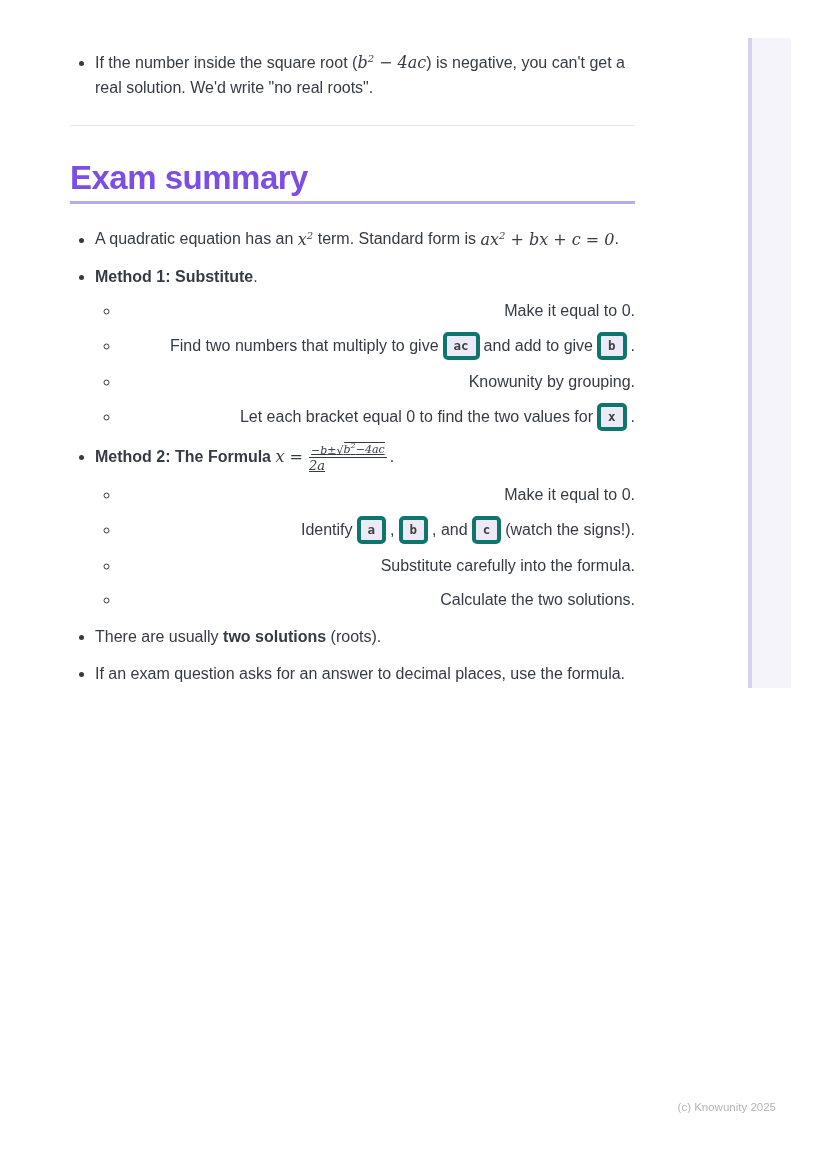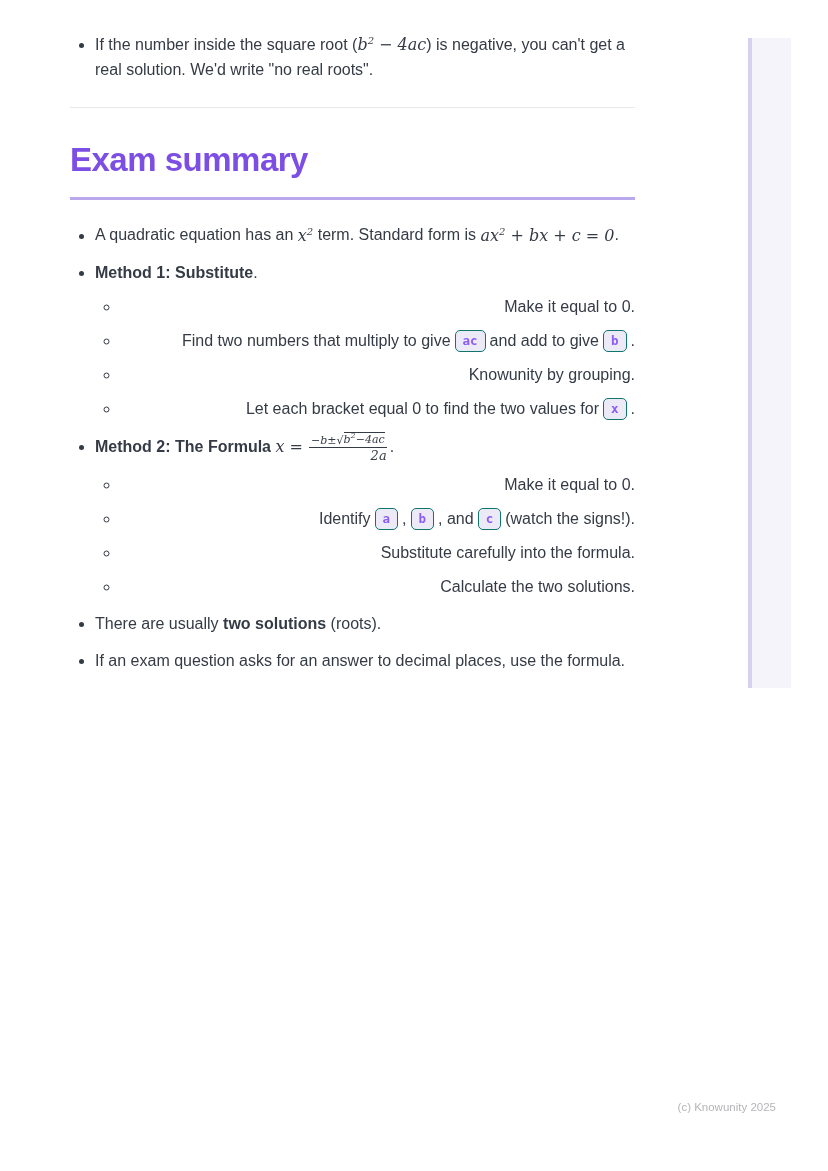--- a/index.html
+++ b/index.html
@@ -3,55 +3,55 @@
 <meta charset="utf-8">
 <style>
   html, body { margin:0; padding:0; }
   body {
     width:828px; height:1171px; position:relative;
     background:#ffffff; overflow:hidden;
     font-family:"Liberation Sans", sans-serif;
     color:#353b45;
     -webkit-font-smoothing:antialiased;
   }
-  .content { position:absolute; left:70px; top:28px; width:565px; }
+  .content { position:absolute; left:70px; top:46px; width:565px; }
 
   ul.top-list { margin:0; padding-left:25px; list-style:disc; }
   ul.summary-list { margin:18px 0 0 0; padding-left:25px; list-style:disc; }
   li { font-size:16px; line-height:25px; }
   ul.summary-list > li { margin-bottom:12px; }
 
   .divider { border:none; border-top:1px solid #e8e8ea; margin:25px 0 0 0; }
 
   h1.page-heading {
     font-size:33px; line-height:38px; font-weight:700;
     color:#7d4ee4; letter-spacing:-0.5px;
-    margin:33px 0 0 0; padding-bottom:18px;
+    margin:33px 0 0 0; padding-bottom:4px;
     border-bottom:3px solid #b9a8ec;
   }
 
   ul.sub-list { list-style:circle; padding-left:25px; margin:9px 0 0 0;text-align:right; }
   ul.sub-list > li { margin-bottom:9px; }
 
   .math { font-family:"DejaVu Serif", serif; font-style:italic; }
   .math sup, sup.math-sup { font-size:10px; font-family:"DejaVu Serif", serif; font-style:italic; }
 
   .code-badge {
     display:inline-block;
     font-family:"DejaVu Sans Mono", monospace;
     font-size:12.5px; font-weight:700; line-height:17px;
-    color:#8b5cf6; background:#edeaf8;
-    border:1px solid #0f766e; border-radius:5px;
+    color:#404040; background:#edeaf8;
+    border:4px solid #0f766e; border-radius:5px;
     padding:1px 7px 2px; margin:0 4px; vertical-align:1px;
   }
 
   .frac {
-    display:inline-block; vertical-align:-8px; text-align:right;
+    display:inline-block; vertical-align:-8px; text-align:left;
     line-height:1.05; margin:0 3px 0 1px;
-    font-family:"DejaVu Serif", serif; font-style:italic;
+    font-family:"DejaVu Serif", serif; font-style:italic;text-decoration:underline;
   }
   .frac-num { display:block; font-size:11px; border-bottom:1px solid #353b45; padding:0 2px 1px; white-space:nowrap; }
   .frac-den { display:block; font-size:13px; padding-top:1px; }
   .rad { border-top:1px solid #353b45; }
   .frac sup { font-size:8px; }
 
   b { font-weight:700; }
 
   .side-strip {
     position:absolute; left:748px; top:38px; width:39px; height:650px;

